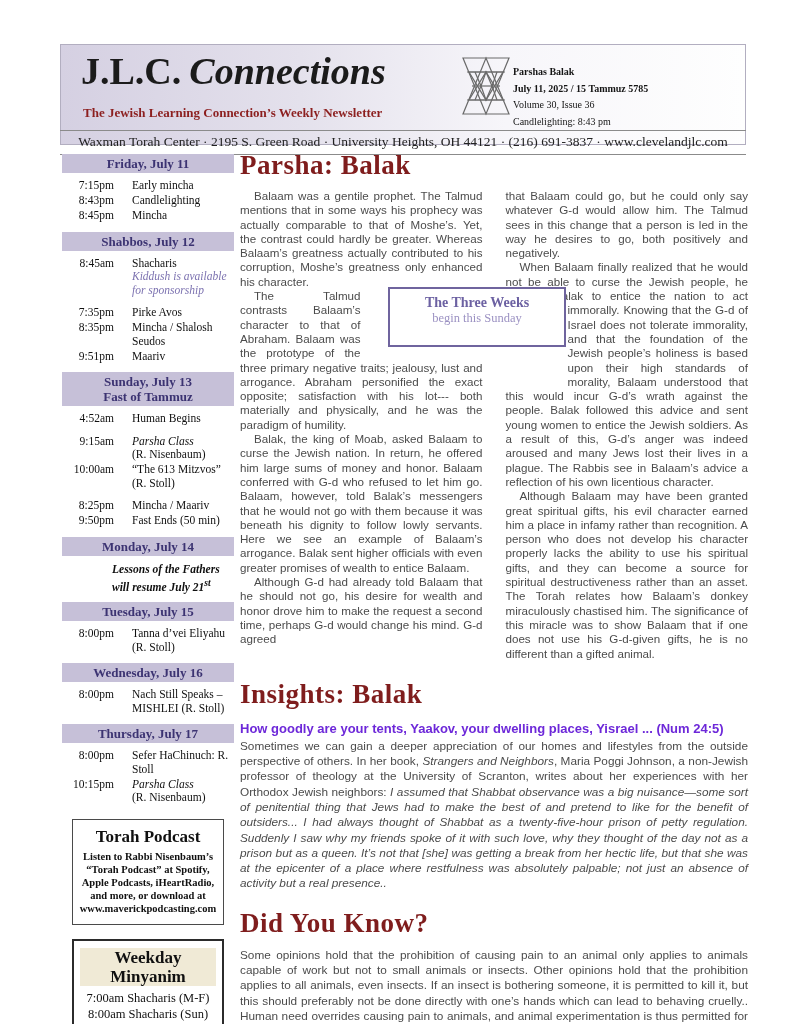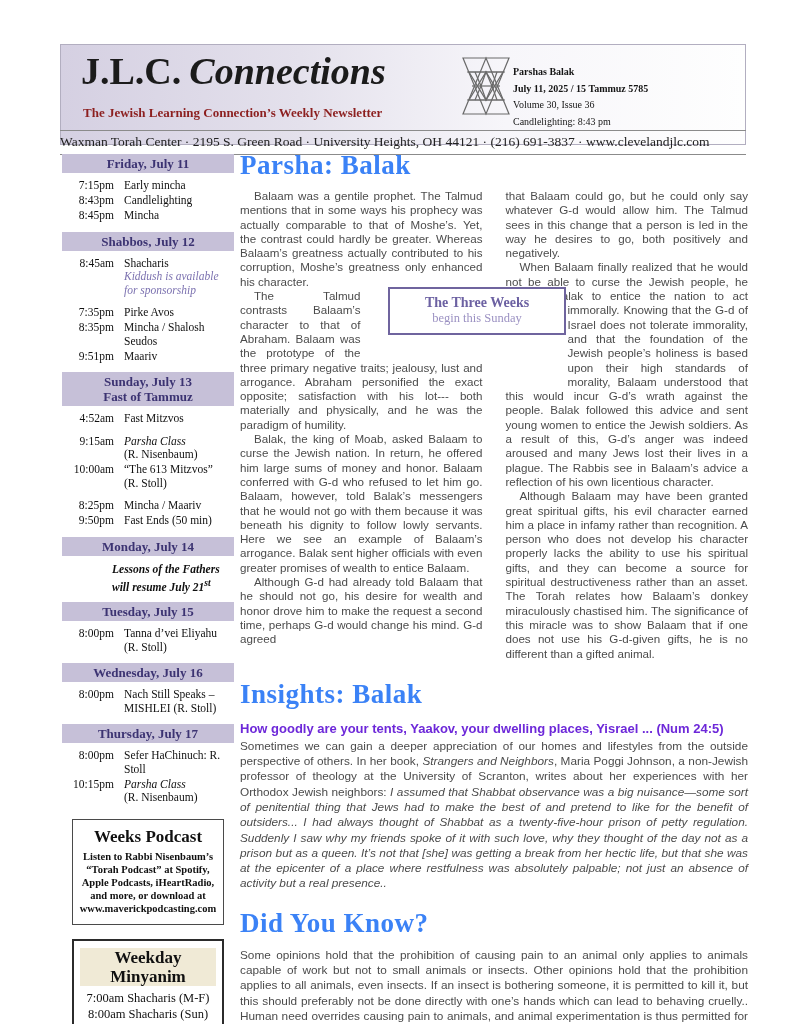--- a/index.html
+++ b/index.html
@@ -11,63 +11,63 @@
             border:1px solid #b2aec0;
             background:linear-gradient(90deg,#d5d0e2 0%,#e4e1ec 35%,#f7f6fa 65%,#fefefe 100%);}
   .mast-title{position:absolute;left:20px;top:4px;font-size:38px;font-weight:bold;color:#1b1b1b;white-space:nowrap;}
   .mast-title .it{font-style:italic;margin-left:8px;}
   .mast-sub{position:absolute;left:22px;top:60px;font-size:13px;font-weight:bold;color:#8c1f1f;}
   .logo{position:absolute;left:394px;top:5px;}
   .mast-info{position:absolute;left:452px;top:7px;font-size:10px;line-height:16.5px;color:#151515;margin-top:12px;}
   .mast-info .b{font-weight:bold;}
 
   
-  .addr{position:absolute;left:60px;top:130px;width:686px;font-size:13.5px;color:#222;
+  .addr{position:absolute;left:60px;top:130px;width:686px;text-align:center;font-size:13.5px;color:#222;
         border-top:1.5px solid #8b8b8b;border-bottom:1.5px solid #8b8b8b;padding:3px 0 4px;}
 
   
   .sidebar{position:absolute;left:62px;top:154px;width:172px;font-size:11.5px;line-height:13.5px;color:#101010;}
   .day-header{background:#c6c0d8;color:#3c3372;font-weight:bold;text-align:center;font-size:13px;
               line-height:15px;padding:2px 16px;margin:9px 0 6px;}
   .sidebar section:first-of-type .day-header{margin-top:0;}
   .srow{display:flex;margin:1.5px 0;}
-  .stime{width:52px;flex:none;text-align:right;padding-right:10px;white-space:nowrap;}
+  .stime{width:52px;flex:none;text-align:right;padding-right:18px;white-space:nowrap;}
   .slabel{flex:1;}
   .sub{display:block;}
   .purple-note{color:#7c72b0;font-style:italic;}
   .italic{font-style:italic;}
   .gap{margin-top:9px;}
   .mon-note{margin:3px 0 4px 50px;font-weight:bold;font-style:italic;line-height:14px;}
 
   .side-box{margin:14px 10px 0;border:1.5px solid #4a4a4a;padding:7px 6px 9px;text-align:center;background:#fff;}
   .minyan-box{border:2px solid #2b2b2b;}
   .box-title{font-size:17px;font-weight:bold;margin-bottom:4px;line-height:19px;}
   .hl{background:#f0ead6;display:inline-block;padding:0 5px;}
   .box-body{font-size:10.5px;line-height:13px;}
   .bold{font-weight:bold;font-family:Liberation Serif, serif;}
   .minyan-rows{font-size:12.5px;line-height:16px;}
 
   
   .main{position:absolute;left:240px;top:150px;width:508px;}
-  .section-heading{margin:0;font-family:"Liberation Serif",serif;font-weight:bold;color:#3b82f6;
+  .section-heading{margin:0;font-family:"Liberation Serif",serif;font-weight:bold;color:#7f1d1d;
                    font-size:27px;line-height:30px;letter-spacing:0.5px;}
   .h-parsha{margin-bottom:9px;}
   .h-insights{margin-top:18px;}
   .h-dyk{margin-top:16px;}
 
   .cols{display:flex;gap:23px;min-height:412px;text-align:justify;
         font-family:"Liberation Sans",sans-serif;font-size:11.6px;line-height:14.3px;color:#4b4b4b;justify-content:center;}
   .col{flex:1;min-width:0;}
   .cols p{margin:0;}
   .ind{text-indent:14px;}
   .spacer-r{float:right;width:122px;height:62px;}
   .spacer-l{float:left;width:62px;height:74px;}
 
   .three-weeks{position:absolute;left:148px;top:137px;width:178px;box-sizing:border-box;
-               border:2px solid #6f649e;background:#fff;text-align:center;padding:5px 2px 7px;}
+               border:2px solid #6f649e;background:#fff;text-align:center;padding:5px 2px 19px;}
   .tw-title{display:block;color:#6c61a2;font-weight:bold;font-size:14px;line-height:17px;}
   .tw-sub{display:block;color:#9b91c2;font-size:12.5px;line-height:15px;}
 
   .lead{font-family:"Liberation Sans",sans-serif;font-weight:bold;font-size:13px;color:#6d28d9;
         margin:12px 0 3px;text-align:justify;}
   .body-para{font-family:"Liberation Sans",sans-serif;font-size:11.8px;line-height:15.3px;
              color:#4b4b4b;text-align:justify;margin:0;}
   .dyk-para{margin-top:10px;}
 </style>
 </head>
@@ -139,21 +139,21 @@
         </div>
     </section>
 
     <section>
       <div class="day-header">
           <span style="display:block">Sunday, July 13</span>
           <span style="display:block">Fast of Tammuz</span>
         </div>
       <div class="srow">
           <span class="stime">4:52am</span>
-          <span class="slabel">Fast Mitzvos</span>
+          <span class="slabel">Human Begins</span>
         </div>
       <div class="srow gap">
           <span class="stime">9:15am</span>
           <span class="slabel"><span class="italic">Parsha Class</span><span class="sub">(R. Nisenbaum)</span></span>
         </div>
       <div class="srow">
           <span class="stime">10:00am</span>
           <span class="slabel"><span>“The 613 Mitzvos”</span><span class="sub">(R. Stoll)</span></span>
         </div>
       <div class="srow gap">
@@ -193,21 +193,21 @@
           <span class="stime">8:00pm</span>
           <span class="slabel">Sefer HaChinuch: R. Stoll</span>
         </div>
       <div class="srow">
           <span class="stime">10:15pm</span>
           <span class="slabel"><span class="italic">Parsha Class</span><span class="sub">(R. Nisenbaum)</span></span>
         </div>
     </section>
 
     <div class="side-box">
-      <div class="box-title">Weeks Podcast</div>
+      <div class="box-title">Torah Podcast</div>
       <div class="box-body bold">
         <span>Listen to Rabbi Nisenbaum’s “Torah Podcast” at Spotify, Apple Podcasts, iHeartRadio, and more, or download at</span>
         <span class="sub">www.maverickpodcasting.com</span>
       </div>
     </div>
 
     <div class="side-box minyan-box">
       <div class="box-title"><span class="hl">Weekday Minyanim</span></div>
       <div class="minyan-rows">
         <div>7:00am Shacharis (M-F)</div>

